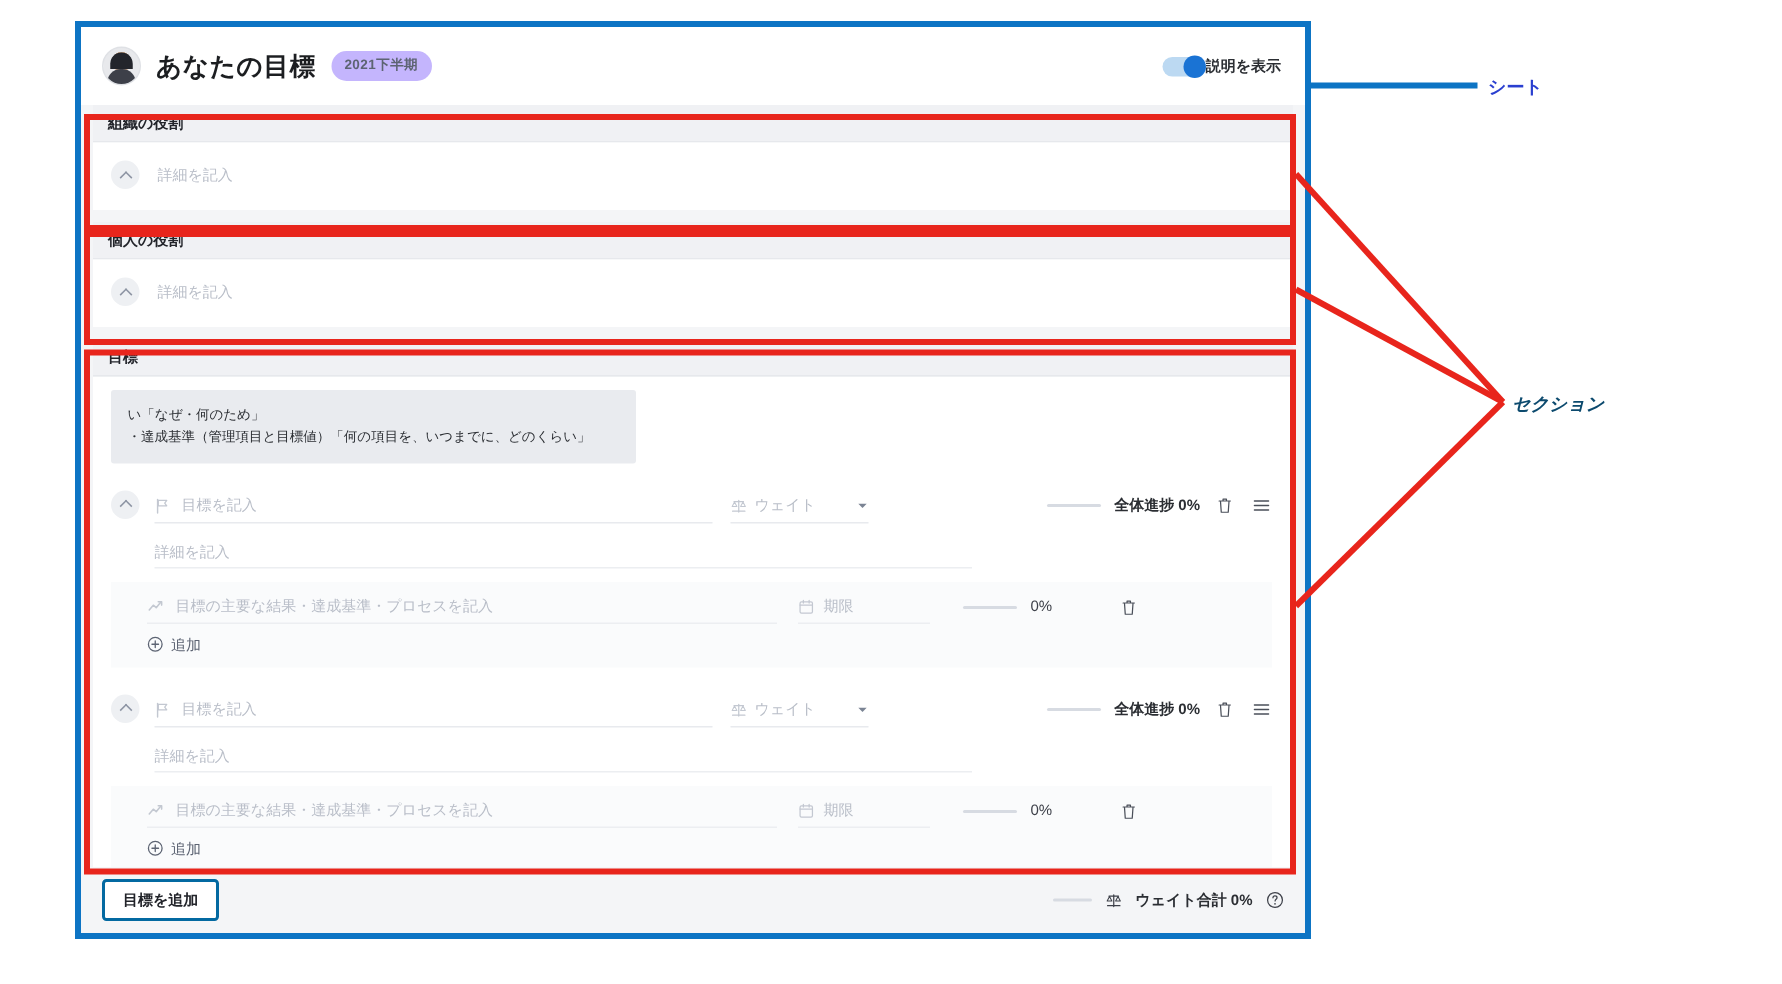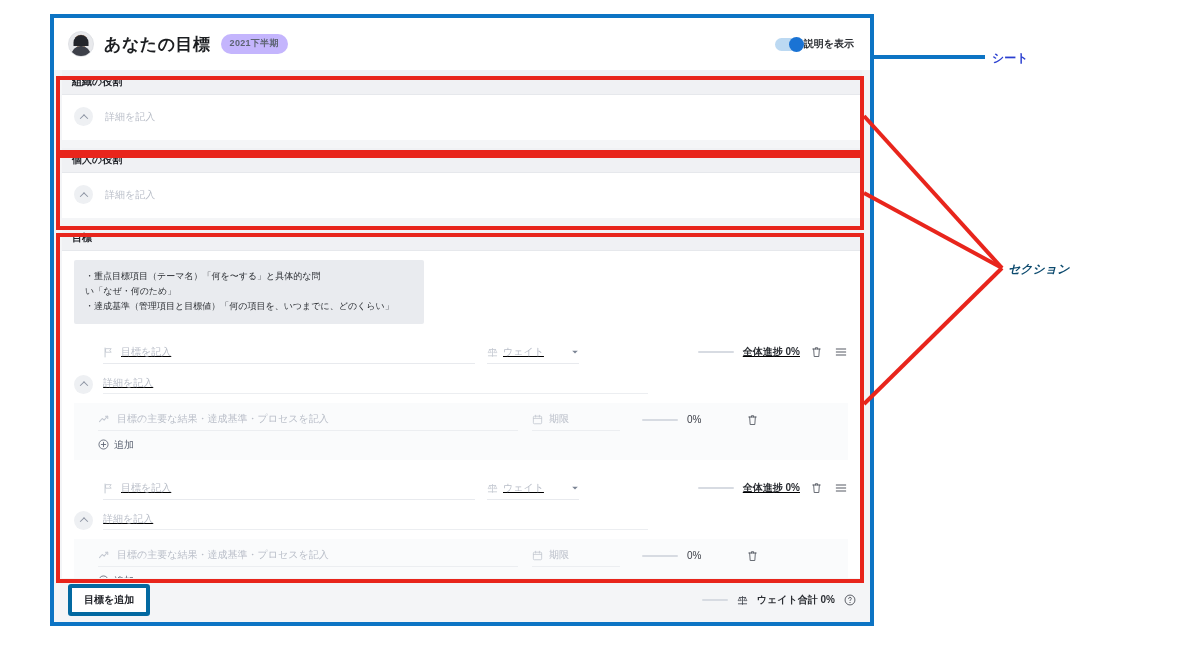--- a/index.html
+++ b/index.html
@@ -93,21 +93,21 @@
 
   
   .hint-box {
     margin:9px 12px 6px;
     background:#e9ebef; color:#2b2e33;
     font-size:9px; line-height:1.65;
     padding:9px 11px 10px; width:350px;
     border-radius:2px;
   }
   .goal-card { padding:4px 14px 6px 12px; }
-  .goal-top { display:flex; align-items:flex-end; padding-top:8px;text-decoration:underline; }
+  .goal-top { display:flex; align-items:flex-start; padding-top:8px; }
   .goal-main { flex:1 1 auto; margin-left:10px; }
 
   .field-line {
     border-bottom:1px solid #e8eaee;
     display:flex; align-items:center;
     height:22px;
   }
   .field-line.sub { height:21px; border-bottom:1px solid #eceef1; }
   .f-ph { font-size:10px; color:#b9bec8; }
 
@@ -134,21 +134,21 @@
   .kr-date { width:88px; margin-left:14px; }
   .kr-prog { display:flex; align-items:center; gap:9px; margin-left:22px; }
   .add-row { display:flex; align-items:center; gap:5px; padding:7px 0 8px 24px; }
   .add-text { font-size:10px; color:#5d6473; }
 
   .sheet-footer {
     flex:0 0 auto; height:44px; background:#f4f5f7;
     display:flex; align-items:center; padding:0 14px 0 14px;
   }
   .add-goal-btn {
-    background:#ffffff; border:4px solid #0369a1;
+    background:#ffffff; border:2px solid #0369a1;
     border-radius:3px; padding:5px 12px;
     font-size:10px; font-weight:bold; color:#22242a;
   }
   .footer-right { margin-left:auto; display:flex; align-items:center; gap:9px; }
 
   
   .anno-label { position:absolute; font-size:12px; font-weight:bold; }
   .anno-label.blue { color:#2a3fd0;font-family:Liberation Mono, monospace; }
   .anno-label.red  { color:#0c4a6e;font-style:italic; }
   svg.overlay { position:absolute; left:0; top:0; width:1188px; height:656px; pointer-events:none; }
@@ -196,21 +196,20 @@
             <div class="placeholder-text">詳細を記入</div>
           </div>
         </div>
       </div>
 
       <div class="section">
         <div class="section-head">目標</div>
         <div class="section-body">
 
           <div class="hint-box">
-            <div>・重点目標項目（テーマ名）「何を〜する」と具体的な問</div>
             <div>い「なぜ・何のため」</div>
             <div>・達成基準（管理項目と目標値）「何の項目を、いつまでに、どのくらい」</div>
           </div>
 
           <div class="goal-card">
             <div class="goal-top">
               <div class="circ-btn">
                 <span class="chev-up"></span>
               </div>
               <div class="goal-main">

